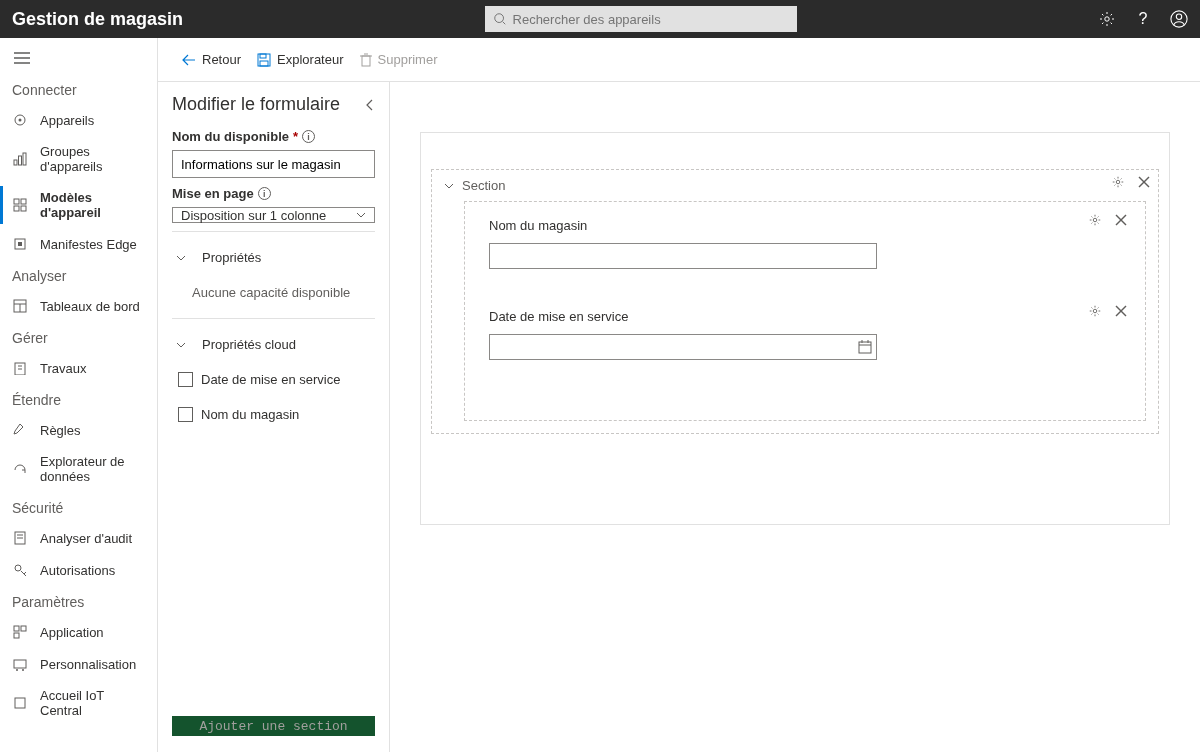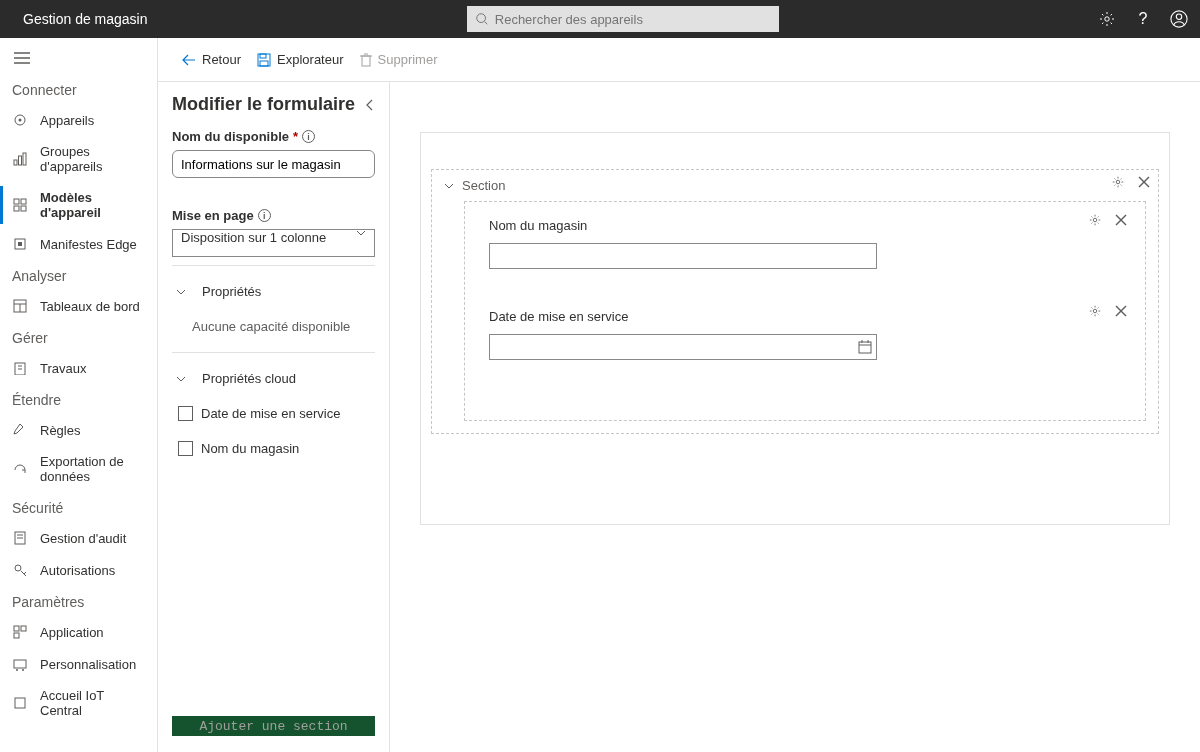--- a/index.html
+++ b/index.html
@@ -1,44 +1,44 @@
 <!DOCTYPE html>
 <html><head>
 <meta charset="utf-8">
 <style>
 * { box-sizing: border-box; margin: 0; padding: 0; font-family: "Segoe UI", -apple-system, sans-serif; }
 body { background: #fff; width: 1200px; height: 752px; overflow: hidden; color: #323130; }
 .header { height: 38px; background: #2b2b2b; display: flex; align-items: center; padding: 0 12px; color: #fff; }
-.header-title { font-size: 14px; font-weight: 400; flex: 0 0 auto; margin-left: 11px; }
+.header-title { font-size: 18px; font-weight: 700; flex: 0 0 auto; }
 .header-center { flex: 1; display: flex; justify-content: center; }
 .search-box { width: 312px; height: 26px; background: #e1e1e1; display: flex; align-items: center; padding: 0 8px; }
 .search-box input { border: none; background: transparent; outline: none; font-size: 13px; color: #666; width: 100%; margin-left: 6px; }
 .header-right { display: flex; align-items: center; gap: 18px; }
 .header-icon { width: 18px; height: 18px; display: flex; align-items: center; justify-content: center; cursor: pointer; color: #fff; }
 .body { display: flex; height: calc(752px - 38px); }
 .sidebar { width: 158px; border-right: 1px solid #e1e1e1; padding-top: 8px; overflow-y: auto; }
 .hamburger { padding: 6px 14px 10px; cursor: pointer; }
 .nav-group-label { font-size: 14px; color: #605e5c; padding: 8px 12px 6px; }
 .nav-item { display: flex; align-items: center; padding: 8px 12px; font-size: 13px; color: #323130; cursor: pointer; gap: 12px; }
 .nav-item.active { font-weight: 600; position: relative; }
 .nav-item.active::before { content: ""; position: absolute; left: 0; top: 4px; bottom: 4px; width: 3px; background: #0078d4; }
 .nav-icon { width: 16px; height: 16px; display: flex; align-items: center; justify-content: center; color: #605e5c; flex-shrink: 0; }
 .panel { width: 232px; border-right: 1px solid #e1e1e1; padding: 0; display: flex; flex-direction: column; }
 .toolbar { height: 44px; display: flex; align-items: center; padding: 0 12px; gap: 16px; border-bottom: 1px solid transparent; }
 .toolbar-btn { display: flex; align-items: center; gap: 6px; font-size: 13px; cursor: pointer; color: #323130; }
 .toolbar-btn.primary-color { color: #0078d4; }
 .toolbar-btn.disabled { color: #a19f9d; cursor: default; }
 .panel-header { display: flex; align-items: center; justify-content: space-between; padding: 12px 14px 8px; }
-.panel-title { font-size: 18px; font-weight: 700; }
+.panel-title { font-size: 18px; font-weight: 400; }
 .panel-body { padding: 6px 14px; flex: 1; overflow-y: auto; }
 .field-label { font-size: 13px; font-weight: 600; display: flex; align-items: center; gap: 4px; margin-bottom: 6px; }
 .req { color: #a80000; }
 .info-icon { width: 13px; height: 13px; border: 1px solid #605e5c; border-radius: 50%; display: inline-flex; align-items: center; justify-content: center; font-size: 9px; color: #605e5c; cursor: pointer; }
 .text-input { width: 100%; height: 28px; border: 1px solid #8a8886; padding: 0 8px; font-size: 13px; outline: none; }
-.select-box { width: 100%; height: 28px; border: 1px solid #8a8886; padding: 0 8px; font-size: 13px; display: flex; justify-content: space-between; cursor: pointer; margin-bottom: 6px; }
+.select-box { width: 100%; height: 16px; border: 1px solid #8a8886; padding: 0 8px; font-size: 13px; display: flex; align-items: center; justify-content: space-between; cursor: pointer; margin-bottom: 6px; }
 .divider { height: 1px; background: #e1e1e1; margin: 8px 0; }
 .collapsible { display: flex; align-items: center; gap: 16px; padding: 10px 4px; font-size: 13px; cursor: pointer; }
 .empty-text { font-size: 13px; color: #605e5c; padding: 10px 20px; }
 .check-row { display: flex; align-items: center; gap: 8px; padding: 10px 6px; font-size: 13px; cursor: pointer; }
 .checkbox { width: 15px; height: 15px; border: 1px solid #605e5c; }
 .add-section-btn { margin: 0 14px 16px; height: 20px; background: #14532d; color: #a19f9d; font-size: 13px; display: flex; align-items: center; justify-content: center; cursor: default; font-family: Liberation Mono, monospace; }
 .canvas { flex: 1; background: #fff; padding: 0; overflow: auto; }
 .form-card { margin: 50px 30px 30px; border: 1px solid #e1e1e1; padding: 36px 10px 90px; position: relative; background: #fff; }
 .form-dashed-outer { border: 1px dashed #c8c6c4; margin: 0 0px; position: relative; }
 .form-actions-top { position: absolute; right: 6px; top: 4px; display: flex; gap: 10px; }
@@ -169,33 +169,33 @@
           </svg>
         </span>
         <span>Règles</span>
       </div>
     <div class="nav-item">
         <span class="nav-icon">
           <svg width="14" height="14" viewBox="0 0 14 14">
             <path d="M2 8a5 5 0 0 1 10 0M9 8h3v3" fill="none" stroke="currentColor"></path>
           </svg>
         </span>
-        <span>Exportation de données</span>
+        <span>Explorateur de données</span>
       </div>
 
     <div class="nav-group-label">Sécurité</div>
     <div class="nav-item">
         <span class="nav-icon">
           <svg width="14" height="14" viewBox="0 0 14 14">
             <rect x="2" y="1" width="10" height="12" fill="none" stroke="currentColor"></rect>
             <line x1="4" y1="4" x2="10" y2="4" stroke="currentColor"></line>
             <line x1="4" y1="7" x2="10" y2="7" stroke="currentColor"></line>
           </svg>
         </span>
-        <span>Gestion d'audit</span>
+        <span>Analyser d'audit</span>
       </div>
     <div class="nav-item">
         <span class="nav-icon">
           <svg width="14" height="14" viewBox="0 0 14 14">
             <circle cx="5" cy="5" r="3" fill="none" stroke="currentColor"></circle>
             <path d="M8 8l5 5M11 11l2-2" stroke="currentColor"></path>
           </svg>
         </span>
         <span>Autorisations</span>
       </div>
@@ -272,21 +272,21 @@
                 <path d="M7 2L2 7l5 5" fill="none" stroke="#605e5c" stroke-width="1.2"></path>
               </svg>
             </span>
         </div>
         <div class="panel-body">
           <div class="field-label">
             <span>Nom du disponible</span>
             <span class="req">*</span>
             <span class="info-icon">i</span>
           </div>
-          <input class="text-input" style="margin-bottom: 30px; border-radius: 6px;" value="Informations sur le magasin">
+          <input class="text-input" style="margin-bottom: 8px;" value="Informations sur le magasin">
           
           <div class="field-label">
             <span>Mise en page</span>
             <span class="info-icon">i</span>
           </div>
           <div class="select-box">
             <span>Disposition sur 1 colonne</span>
             <span>
                 <svg width="10" height="6" viewBox="0 0 10 6">
                   <path d="M1 1l4 4 4-4" fill="none" stroke="#605e5c"></path>

